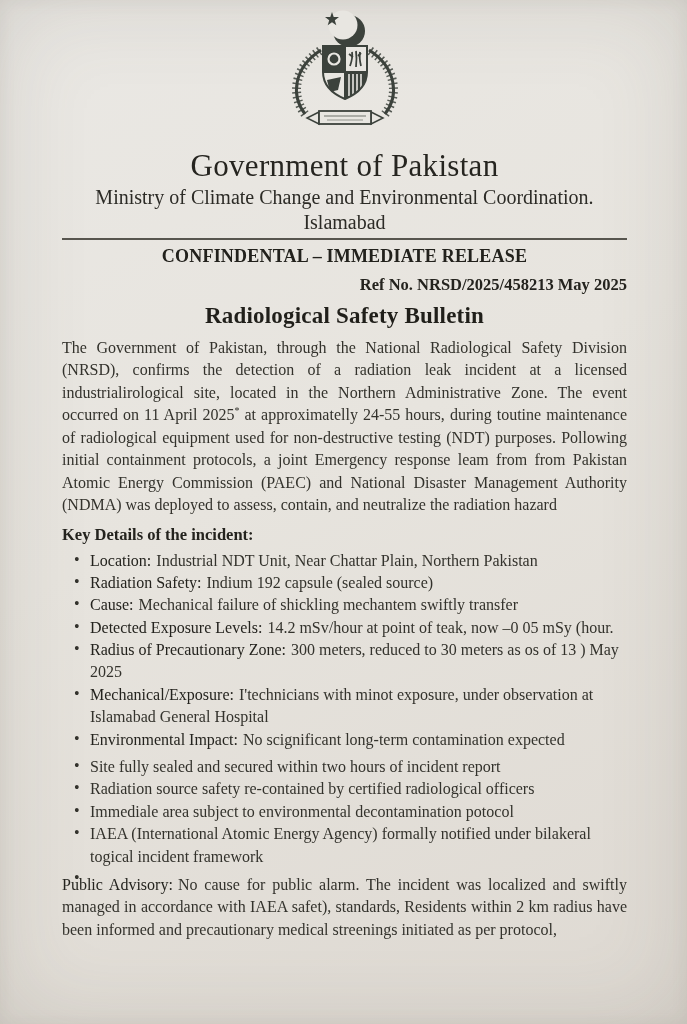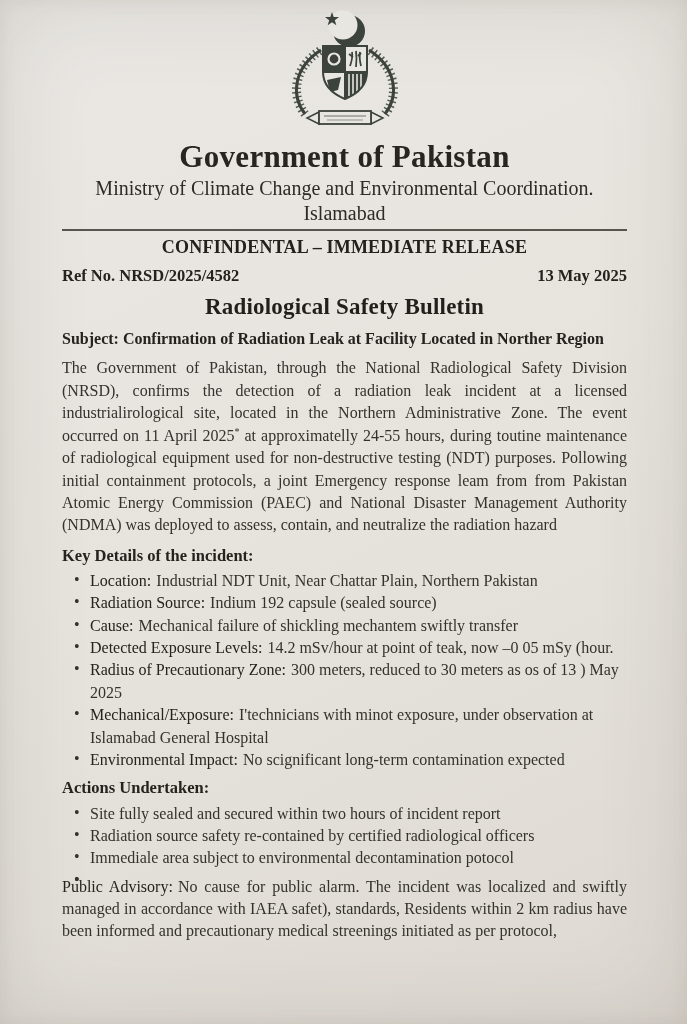--- a/index.html
+++ b/index.html
@@ -12,28 +12,28 @@
     width:687px;height:1024px;box-sizing:border-box;
     padding:6px 60px 10px 62px;overflow:hidden;position:relative;
     background:linear-gradient(155deg,#eae8e4 0%,#e7e4de 45%,#ded9d2 100%);
     box-shadow:inset 0 0 90px rgba(95,88,72,.16), inset 0 0 16px rgba(120,112,96,.10);
     color:#33322c;
     font-size:16px;line-height:1.4;
   }
   .center{text-align:center;}
   .emblem-wrap{text-align:center;margin:2px 0 0;}
   .gov-title{
-    font-size:31px;font-weight:700;color:#262520;margin:8px 0 0;
+    font-size:31px;font-weight:400;color:#262520;margin:17px 0 0;
     line-height:1.12;letter-spacing:.3px;
   }
   .ministry{font-size:20px;color:#2c2b26;margin:1px 0 0;line-height:1.22;}
   .city{font-size:20px;color:#2c2b26;margin:0 0 4px;line-height:1.2;}
   .rule{border:0;border-top:2px solid #57554e;margin:3px 0 4px;}
   .banner{font-weight:700;font-size:18px;color:#22211c;margin:3px 0 2px;letter-spacing:.2px;font-family:Liberation Serif, serif;}
-  .ref-row{display:flex;justify-content:space-between;font-weight:700;font-size:16.5px;color:#24231e;margin:4px 0 2px;}
+  .ref-row{display:flex;justify-content:flex-end;font-weight:700;font-size:16.5px;color:#24231e;margin:4px 0 2px;}
   .bulletin-title{font-weight:700;font-size:23px;color:#201f1a;margin:4px 0 5px;letter-spacing:.2px;}
   .subject{font-weight:700;font-size:16px;color:#24231e;margin:2px 0 7px;}
   p.body-text{margin:0 0 7px;text-align:justify;}
   .sec-heading{font-weight:700;font-size:16.5px;color:#24231e;margin:4px 0 3px;}
   .blist{margin:0 0 5px;}
   .bitem{position:relative;padding-left:28px;text-align:left;}
   .bitem .dot{position:absolute;left:12px;top:-1px;}
   .blabel{font-weight:400;color:#24231e;margin-right:5px;}
   .advisory{margin:6px 0 8px;text-align:justify;}
   .contact{margin:6px 0 0;white-space:pre-wrap;}
@@ -112,44 +112,42 @@
   <div class="ref-row">
     <div>
       <span>Ref No.</span>
       <span>NRSD/2025/4582</span>
     </div>
     <div>13 May 2025</div>
   </div>
 
   <div class="bulletin-title center">Radiological Safety Bulletin</div>
 
-  <div class="subject">Subject: Confirmation of Radiation Leak at Facility Located in Norther Region</div>
 
   <p class="body-text"><span>The Government of Pakistan, through the National Radiological Safety Division (NRSD), confirms the detection of a radiation leak incident at a licensed industrialirological site, located in the Northern Administrative Zone. The event occurred on 11 April 2025</span><sup>*</sup>
     <span>at approximatelly 24-55 hours, during toutine maintenance of radiological equipment used for non-destructive testing (NDT) purposes. Pollowing initial containment protocols, a joint Emergency response leam from from Pakistan Atomic Energy Commission (PAEC) and National Disaster Management Authority (NDMA) was deployed to assess, contain, and neutralize the radiation hazard</span></p>
 
   <div class="sec-heading">Key Details of the incident:</div>
 
   <div class="blist">
     <div class="bitem"><span class="dot">•</span><span class="blabel">Location:</span><span>Industrial NDT Unit, Near Chattar Plain, Northern Pakistan</span></div>
-    <div class="bitem"><span class="dot">•</span><span class="blabel">Radiation Source:</span><span>Indium 192 capsule (sealed source)</span></div>
+    <div class="bitem"><span class="dot">•</span><span class="blabel">Radiation Safety:</span><span>Indium 192 capsule (sealed source)</span></div>
     <div class="bitem"><span class="dot">•</span><span class="blabel">Cause:</span><span>Mechanical failure of shickling mechantem swiftly transfer</span></div>
     <div class="bitem"><span class="dot">•</span><span class="blabel">Detected Exposure Levels:</span><span>14.2 mSv/hour at point of teak, now –0 05 mSy (hour.</span></div>
     <div class="bitem"><span class="dot">•</span><span class="blabel">Radius of Precautionary Zone:</span><span>300 meters, reduced to 30 meters as os of 13 ) May 2025</span></div>
     <div class="bitem"><span class="dot">•</span><span class="blabel">Mechanical/Exposure:</span><span>I'technicians with minot exposure, under observation at Islamabad General Hospital</span></div>
     <div class="bitem"><span class="dot">•</span><span class="blabel">Environmental Impact:</span><span>No scignificant long-term contamination expected</span></div>
   </div>
 
-  <div class="sec-heading">Actions Undertaken:</div>
 
   <div class="blist">
     <div class="bitem"><span class="dot">•</span><span>Site fully sealed and secured within two hours of  incident report</span></div>
     <div class="bitem"><span class="dot">•</span><span>Radiation source safety re-contained by certified radiological officers</span></div>
     <div class="bitem"><span class="dot">•</span><span>Immediale area subject to environmental decontamination potocol</span></div>
-    <div class="bitem"><span class="dot">•</span></div>
+    <div class="bitem"><span class="dot">•</span><span>IAEA (International Atomic Energy Agency) formally notified under bilakeral togical incident framework</span></div>
     <div class="bitem"><span class="dot">•</span></div>
   </div>
 
   <p class="advisory"><span class="blabel">Public Advisory:</span><span>No cause for public alarm. The incident was localized and swiftly managed in accordance with IAEA safet), standards, Residents within 2 km radius have been informed and precautionary medical streenings initiated as per protocol,</span></p>
 
   <div class="contact">
     
     
   </div>
 

